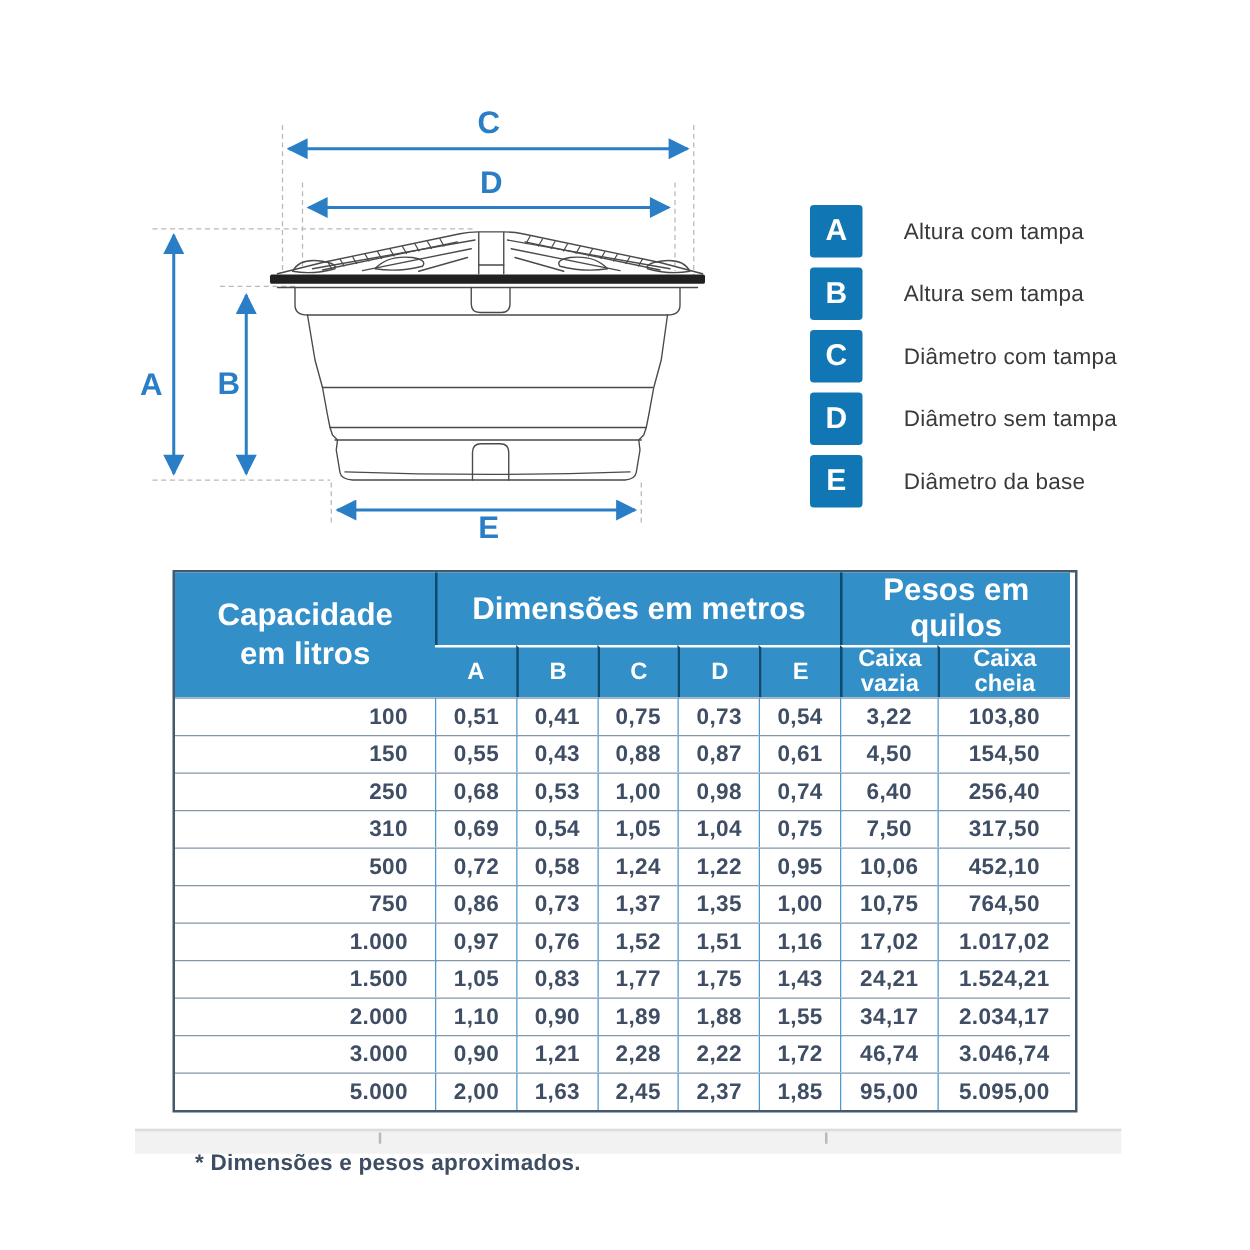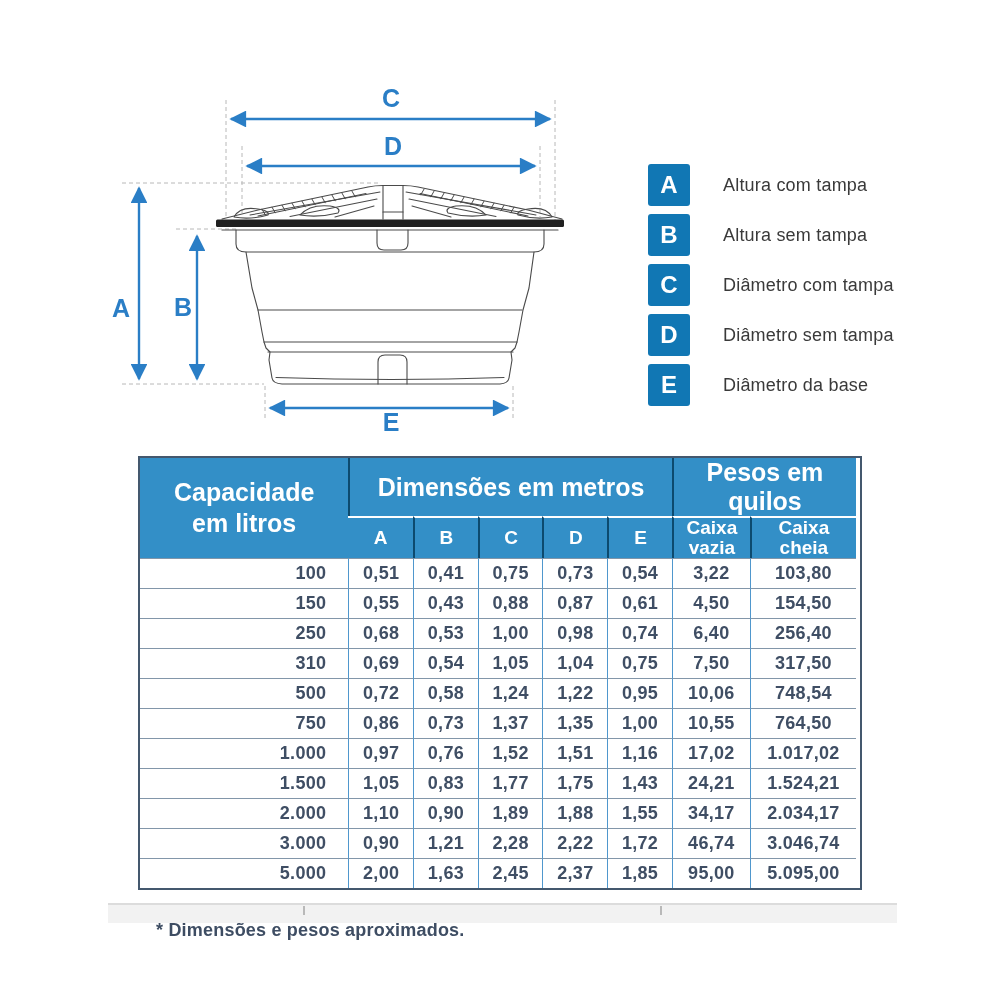--- a/index.html
+++ b/index.html
@@ -245,31 +245,31 @@
         </tr>
 
         <tr>
           <td class="cap-cell">500</td>
           <td>0,72</td>
           <td>0,58</td>
           <td>1,24</td>
           <td>1,22</td>
           <td>0,95</td>
           <td>10,06</td>
-          <td>748,54</td>
+          <td>452,10</td>
         </tr>
 
         <tr>
           <td class="cap-cell">750</td>
           <td>0,86</td>
           <td>0,73</td>
           <td>1,37</td>
           <td>1,35</td>
           <td>1,00</td>
-          <td>10,55</td>
+          <td>10,75</td>
           <td>764,50</td>
         </tr>
 
         <tr>
           <td class="cap-cell">1.000</td>
           <td>0,97</td>
           <td>0,76</td>
           <td>1,52</td>
           <td>1,51</td>
           <td>1,16</td>

